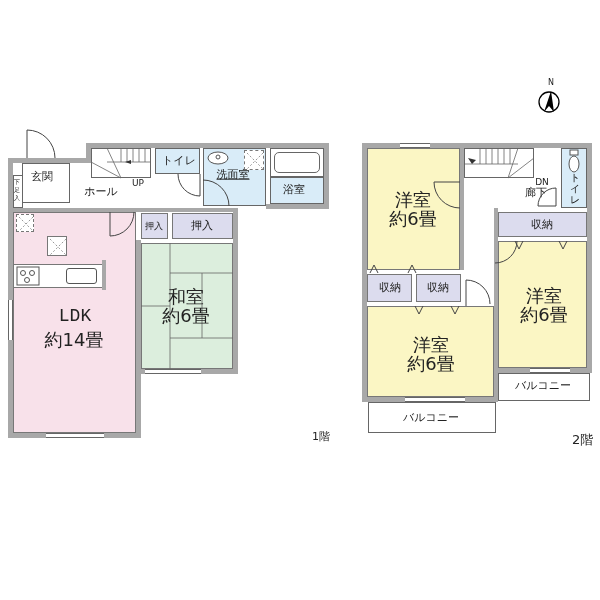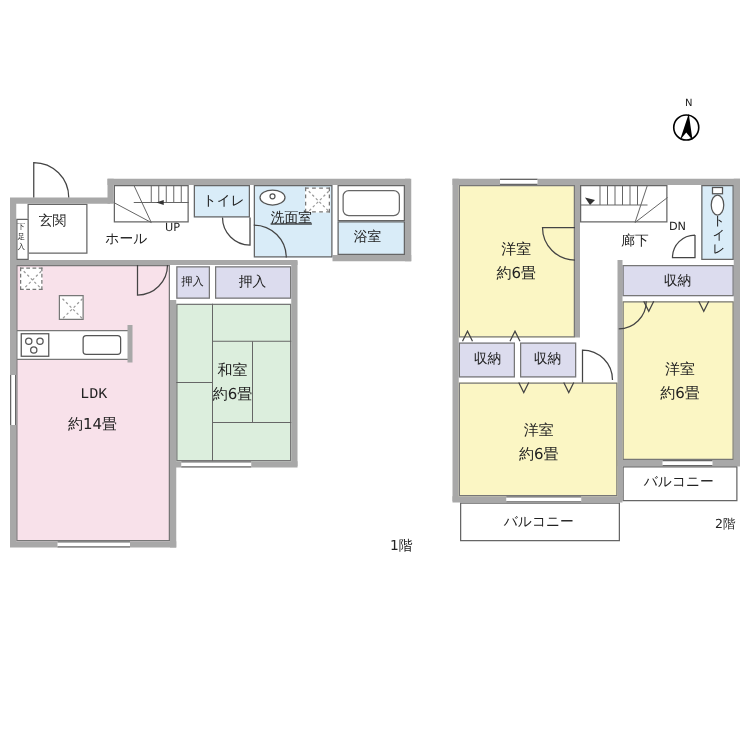--- a/index.html
+++ b/index.html
@@ -1,21 +1,21 @@
 <!DOCTYPE html>
 <html><head>
 <meta charset="utf-8">
 <style>
   html,body{margin:0;padding:0;background:#fff;}
   body{width:600px;height:600px;position:relative;overflow:hidden;font-family:"DejaVu Sans","Liberation Sans",sans-serif;color:#222;}
   .abs{position:absolute;box-sizing:border-box;}
   .wall{background:#a8a8a8;}
   .room{position:absolute;box-sizing:border-box;}
   .lbl{position:absolute;text-align:center;line-height:1.15;white-space:nowrap;transform:translate(-50%,-50%);}
-  .big{font-size:12px;}
+  .big{font-size:18px;}
   .med{font-size:11px;}
   .sm{font-size:9px;}
   .pink{background:#f8e1ea;}
   .green{background:#dceedd;}
   .blue{background:#d9ecf8;}
   .yellow{background:#fbf6c4;}
   .purple{background:#dcdcee;border:1px solid #777;}
   .white{background:#fff;}
   .thin{border:1px solid #666;box-sizing:border-box;position:absolute;}
   .win{position:absolute;background:#fff;border-top:1px solid #666;border-bottom:1px solid #666;box-sizing:border-box;}
@@ -178,21 +178,21 @@
         <line x1="34" y1="0" x2="34" y2="16"></line>
         <line x1="40" y1="0" x2="40" y2="16"></line>
         <line x1="46" y1="0" x2="46" y2="16"></line>
       <line x1="0" y1="16" x2="54" y2="16"></line>
         <line x1="54" y1="0" x2="44" y2="30"></line>
         <line x1="70" y1="10" x2="44" y2="30"></line>
     </g>
     <path d="M8 16 L4 10 L12 12 Z" fill="#333"></path>
   </svg>
   <span class="lbl sm" style="left:542px;top:182px;">DN</span>
-  <span class="lbl med" style="left:508px;top:193px;">廊下</span>
+  <span class="lbl med" style="left:536px;top:193px;">廊下</span>
   <svg width="20" height="20" style="left:538px;top:188px;">
     <path d="M18 0 L18 18 L0 18 A18 18 0 0 1 18 0" fill="none" stroke="#444" stroke-width="1"></path>
   </svg>
 
   <div class="room blue" style="left:561px;top:148px;width:26px;height:60px;border:1px solid #666;"></div>
   <svg width="14" height="24" style="left:567px;top:150px;">
     <rect x="3" y="0" width="8" height="5" fill="#fff" stroke="#555"></rect>
     <ellipse cx="7" cy="14" rx="5" ry="8" fill="#fff" stroke="#555"></ellipse>
   </svg>
   <span class="abs" style="left:570px;top:172px;width:10px;font-size:10px;line-height:11px;word-break:break-all;">トイレ</span>
@@ -228,14 +228,14 @@
   <span class="lbl big" style="left:431px;top:345px;">洋室</span>
   <span class="lbl big" style="left:431px;top:364px;">約6畳</span>
   <div class="win" style="left:405px;top:397px;width:60px;height:5px;"></div>
   <div class="win" style="left:530px;top:368px;width:40px;height:5px;"></div>
 
   <div class="thin white" style="left:498px;top:373px;width:92px;height:28px;"></div>
   <span class="lbl med" style="left:543px;top:386px;">バルコニー</span>
   <div class="thin white" style="left:368px;top:402px;width:128px;height:31px;"></div>
   <span class="lbl med" style="left:431px;top:418px;">バルコニー</span>
 
-  <span class="abs" style="left:572px;top:412px;font-size:10px;">2階</span>
+  <span class="abs" style="left:572px;top:431px;font-size:13px;">2階</span>
 </div>
 
 </body></html>

